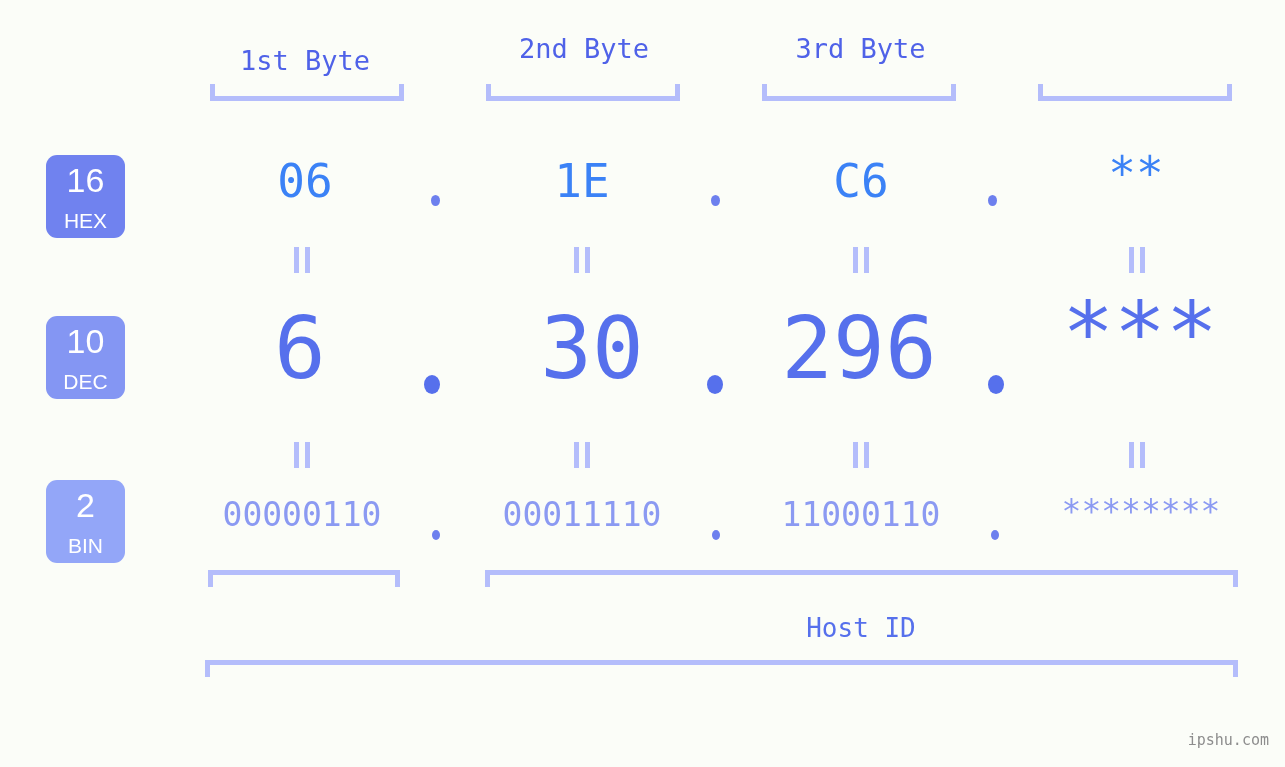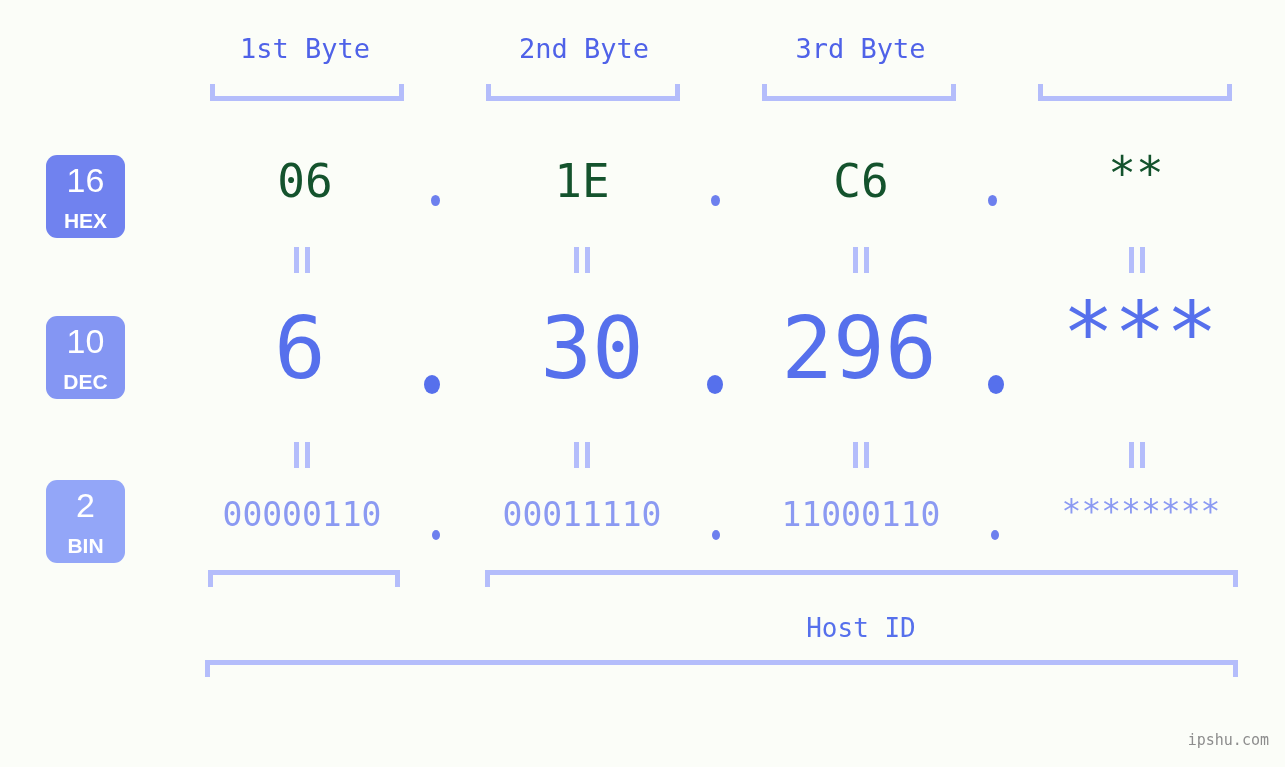--- a/index.html
+++ b/index.html
@@ -64,38 +64,38 @@
     justify-content: center;
     line-height: 1;
   }
   .badge .num {
     font-size: 34px;
     font-weight: 400;
     letter-spacing: 0px;
   }
   .badge .name {
     font-size: 21px;
-    font-weight: 700;
+    font-weight: 400;
     margin-top: 13px;
   }
   #badge-hex { top: 155px; height: 83px; background: #7082ef; text-align: center; }
   #badge-dec { top: 316px; height: 83px; background: #8496f3; }
   #badge-bin { top: 480px; height: 83px; background: #93a6f8; }
 
   
   .val {
     position: absolute;
     text-align: center;
     white-space: nowrap;
     font-family: "DejaVu Sans Mono", monospace;
   }
 
   .row-hex .val {
     font-size: 46px;
-    color: #14532d;
+    color: #3b82f6;
     top: 158px;
     line-height: 1;
   }
   .row-dec .val {
     font-size: 86px;
     color: #5670ec;
     top: 305px;
     line-height: 1;
     font-weight: 400;
   }
@@ -155,21 +155,21 @@
     font-size: 15px;
     color: #8d8d8d;
     letter-spacing: 0px;
   }
 </style>
 </head>
 <body>
 
 <div id="stage">
 
-  <div class="byte-header" style="left:175px; width:260px;">1st Byte</div>
+  <div class="byte-header" style="left:175px; width:260px;margin-top:12px;">1st Byte</div>
   <div class="byte-header" style="left:456px; width:256px;">2nd Byte</div>
   <div class="byte-header" style="left:733px; width:255px;">3rd Byte</div>
 
   <div class="bracket" style="left:210px; width:194px; top:84px;"></div>
   <div class="bracket" style="left:486px; width:194px; top:84px;"></div>
   <div class="bracket" style="left:762px; width:194px; top:84px;"></div>
   <div class="bracket" style="left:1038px; width:194px; top:84px;"></div>
 
   <div class="badge" id="badge-hex">
     <span class="num">16</span>

